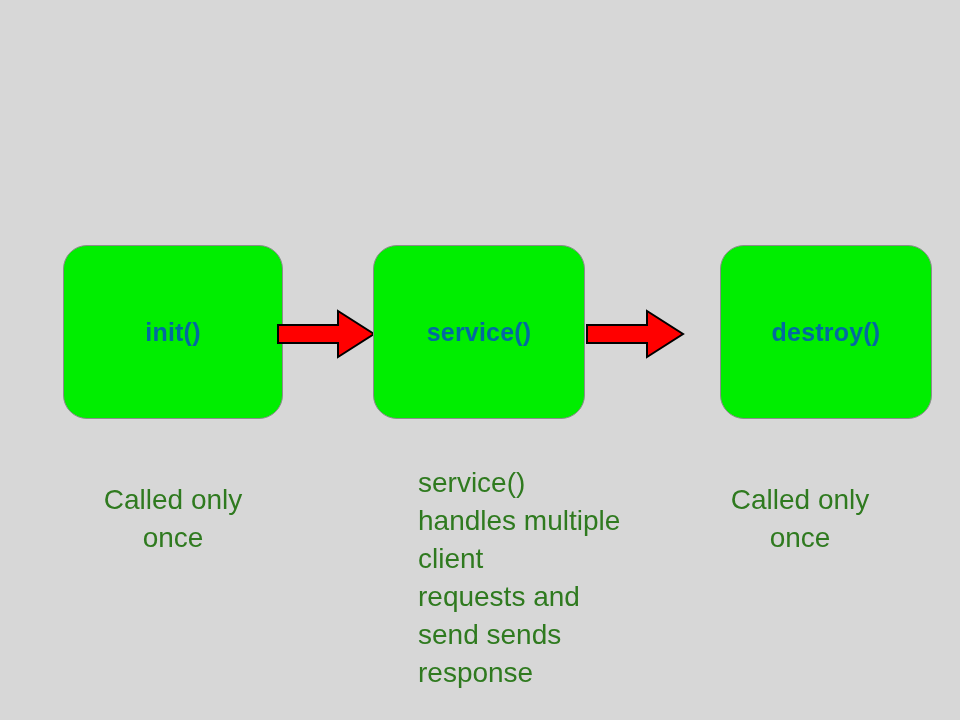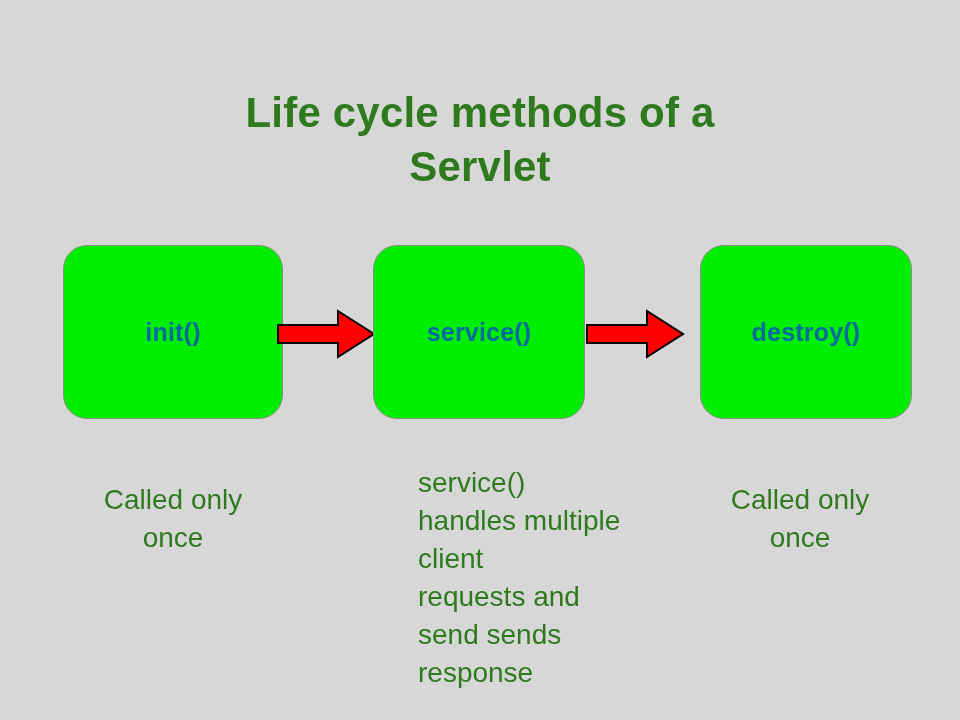--- a/index.html
+++ b/index.html
@@ -49,21 +49,21 @@
     justify-content: center;
   }
   .lc-box .lc-label {
     font-size: 25px;
     font-weight: bold;
     color: #0369a1;
     letter-spacing: 0.2px;
   }
   #box-init     { left: 63px;  width: 220px; }
   #box-service  { left: 373px; width: 212px; }
-  #box-destroy  { left: 700px; width: 212px; }
+  #box-destroy  { left: 720px; width: 212px; }
 
   
   .lc-arrow {
     position: absolute;
     top: 305px;
     height: 58px;
   }
   #arrow-init-service    { left: 276px; width: 100px; }
   #arrow-service-destroy { left: 585px; width: 100px; }
   .lc-arrow svg { display: block; width: 100%; height: 100%; }
@@ -93,22 +93,20 @@
     top: 481px;
     width: 220px;
     text-align: center;
   }
 </style>
 </head>
 <body>
 
 <div id="slide">
 
-  <div id="slide-title">Life cycle methods of a
-Servlet</div>
 
   <div class="lc-box" id="box-init">
     <span class="lc-label">init()</span>
   </div>
 
   <div class="lc-arrow" id="arrow-init-service">
     <svg viewBox="0 0 100 58" preserveAspectRatio="none" aria-hidden="true">
       <polygon points="2,20 62,20 62,6 98,29 62,52 62,38 2,38" fill="#ff0000" stroke="#000000" stroke-width="2" stroke-linejoin="miter"></polygon>
     </svg>
   </div>

